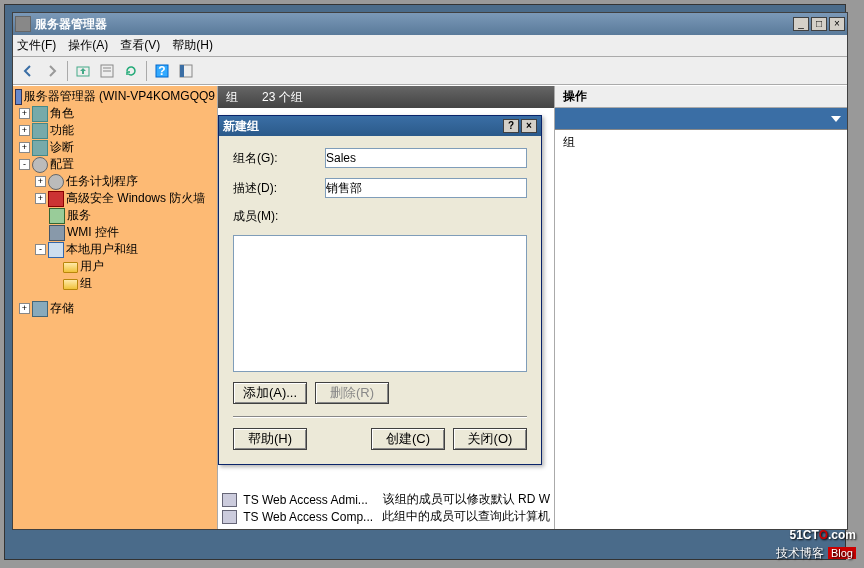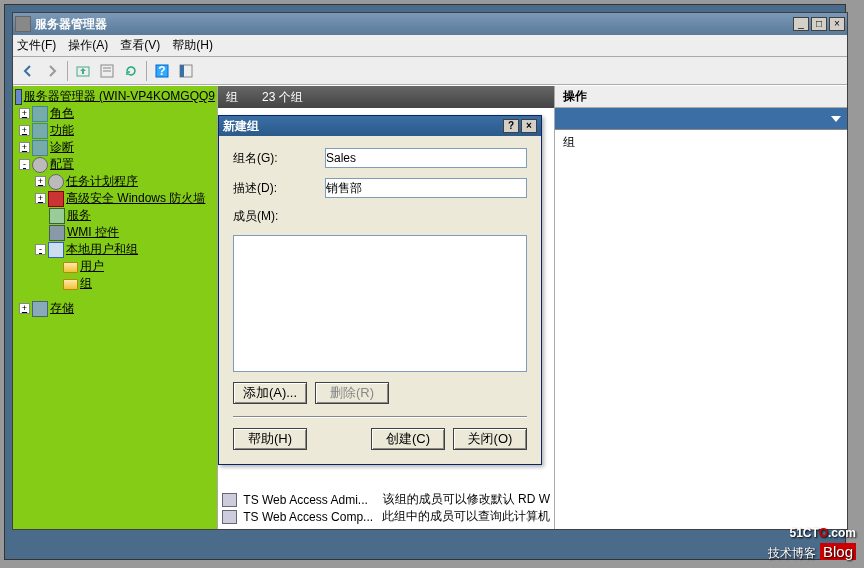--- a/index.html
+++ b/index.html
@@ -17,21 +17,21 @@
 .menubar { height:22px; background:#eee; border-bottom:1px solid #aaa; display:flex; align-items:center; padding:0 4px; gap:12px; }
 .menubar span { cursor:pointer; }
 
 .toolbar { height:28px; background:#eee; border-bottom:1px solid #aaa; display:flex; align-items:center; padding:0 4px; gap:2px; }
 .tbtn { width:22px; height:22px; border:1px solid transparent; display:flex; align-items:center; justify-content:center; cursor:pointer; }
 .tsep { width:1px; height:20px; background:#aaa; margin:0 2px; }
 .tbtn svg { width:16px; height:16px; }
 
 .content { flex:1; display:flex; border-top:1px solid #fff; background:#fff; }
 
-.tree { width:205px; border-right:1px solid #aaa; background:#84cc16; padding:2px; overflow:hidden;text-decoration:underline; }
+.tree { width:205px; border-right:1px solid #aaa; background:#fdba74; padding:2px; overflow:hidden; }
 .tree-row { display:flex; align-items:center; height:17px; white-space:nowrap; cursor:pointer; }
 .exp { width:11px; height:11px; border:1px solid #888; margin-right:2px; font-size:9px; line-height:9px; text-align:center; background:#fff; }
 .spacer { display:inline-block; }
 .ticon { width:16px; height:16px; margin-right:2px; display:inline-block; }
 .folder { background:linear-gradient(#ffe9a8,#f0c23a); border:1px solid #b8860b; border-radius:1px; width:15px; height:11px; margin-top:2px;}
 .ticon.generic { background:#7aa; border:1px solid #488; }
 .ticon.server { background:#6688cc; border:1px solid #335; }
 .ticon.gear { background:#bbb; border:1px solid #666; border-radius:50%; }
 .ticon.fire { background:#c33; border:1px solid #800; }
 .ticon.service { background:#9c9; border:1px solid #363; }
@@ -64,21 +64,21 @@
 .wbtn { min-width:74px; height:22px; background:#ece9d8; border:1px solid #404040; box-shadow:inset 1px 1px #fff, inset -1px -1px #888; cursor:pointer; font-size:13px; padding:0 8px; }
 .wbtn:disabled { color:#888; }
 .dfoot { display:flex; justify-content:space-between; padding:10px 14px 14px; }
 .dfoot .r { display:flex; gap:8px; }
 .hr { height:2px; border-top:1px solid #888; border-bottom:1px solid #fff; margin:0 14px; }
 
 .watermark { position:absolute; right:8px; bottom:6px; text-align:right; color:#fff; font-family:Arial; z-index:20; text-shadow:1px 1px 2px #000; pointer-events:none;}
 .watermark .big { font-size:22px; font-weight:bold; }
 .watermark .big .o { color:#cc0000; }
 .watermark .small { font-size:13px; }
-.watermark .blog { background:#cc0000; color:#fff; padding:0 3px; font-size:15px; margin-left:4px; }
+.watermark .blog { background:#cc0000; color:#fff; padding:0 3px; font-size:11px; margin-left:4px; }
 </style>
 </head>
 <body>
 
 <div class="outer-frame">
 <div class="main-window">
 
   <div class="titlebar">
     <span class="icon"></span>
     <span class="title">服务器管理器</span>

